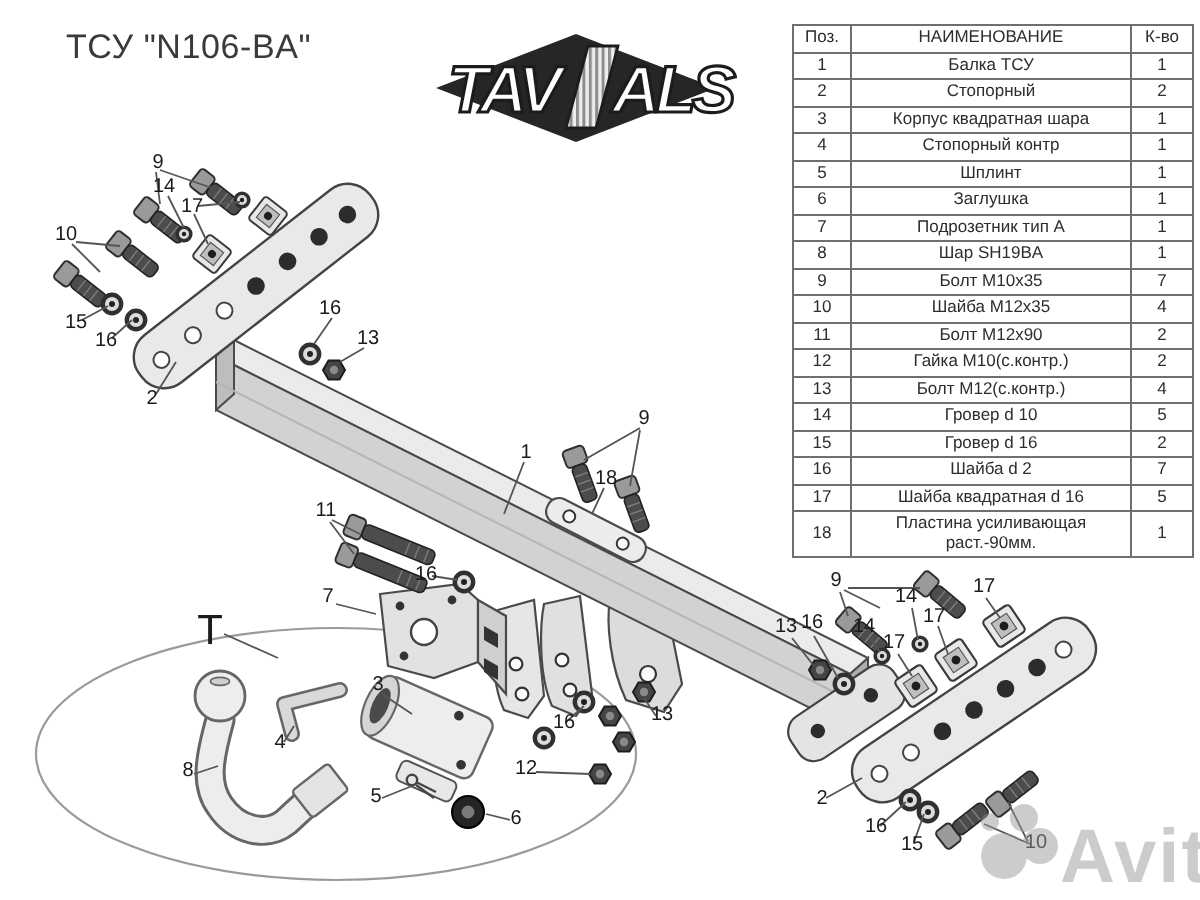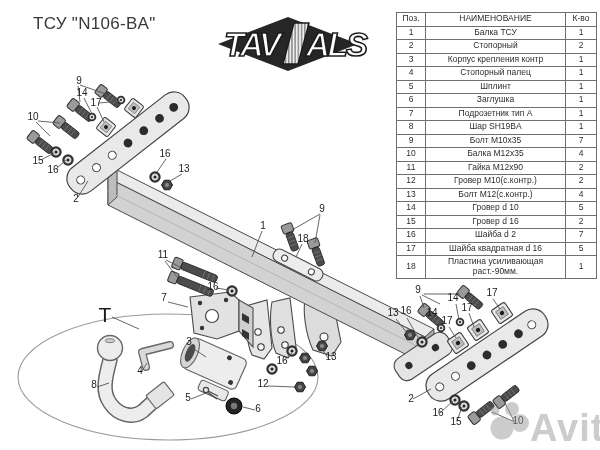--- a/index.html
+++ b/index.html
@@ -43,27 +43,27 @@
   </tr>
 
   <tr>
     <td class="c-pos">2</td>
     <td>Стопорный</td>
     <td class="c-qty">2</td>
   </tr>
 
   <tr>
     <td class="c-pos">3</td>
-    <td>Корпус крепления контр</td>
+    <td>Корпус квадратная шара</td>
     <td class="c-qty">1</td>
   </tr>
 
   <tr>
     <td class="c-pos">4</td>
-    <td>Стопорный палец</td>
+    <td>Стопорный контр</td>
     <td class="c-qty">1</td>
   </tr>
 
   <tr>
     <td class="c-pos">5</td>
     <td>Шплинт</td>
     <td class="c-qty">1</td>
   </tr>
 
   <tr>
@@ -85,33 +85,33 @@
   </tr>
 
   <tr>
     <td class="c-pos">9</td>
     <td>Болт M10x35</td>
     <td class="c-qty">7</td>
   </tr>
 
   <tr>
     <td class="c-pos">10</td>
-    <td>Балка M12x35</td>
+    <td>Шайба M12x35</td>
     <td class="c-qty">4</td>
   </tr>
 
   <tr>
     <td class="c-pos">11</td>
-    <td>Гайка M12x90</td>
+    <td>Болт M12x90</td>
     <td class="c-qty">2</td>
   </tr>
 
   <tr>
     <td class="c-pos">12</td>
-    <td>Гровер M10(с.контр.)</td>
+    <td>Гайка M10(с.контр.)</td>
     <td class="c-qty">2</td>
   </tr>
 
   <tr>
     <td class="c-pos">13</td>
     <td>Болт M12(с.контр.)</td>
     <td class="c-qty">4</td>
   </tr>
 
   <tr>

